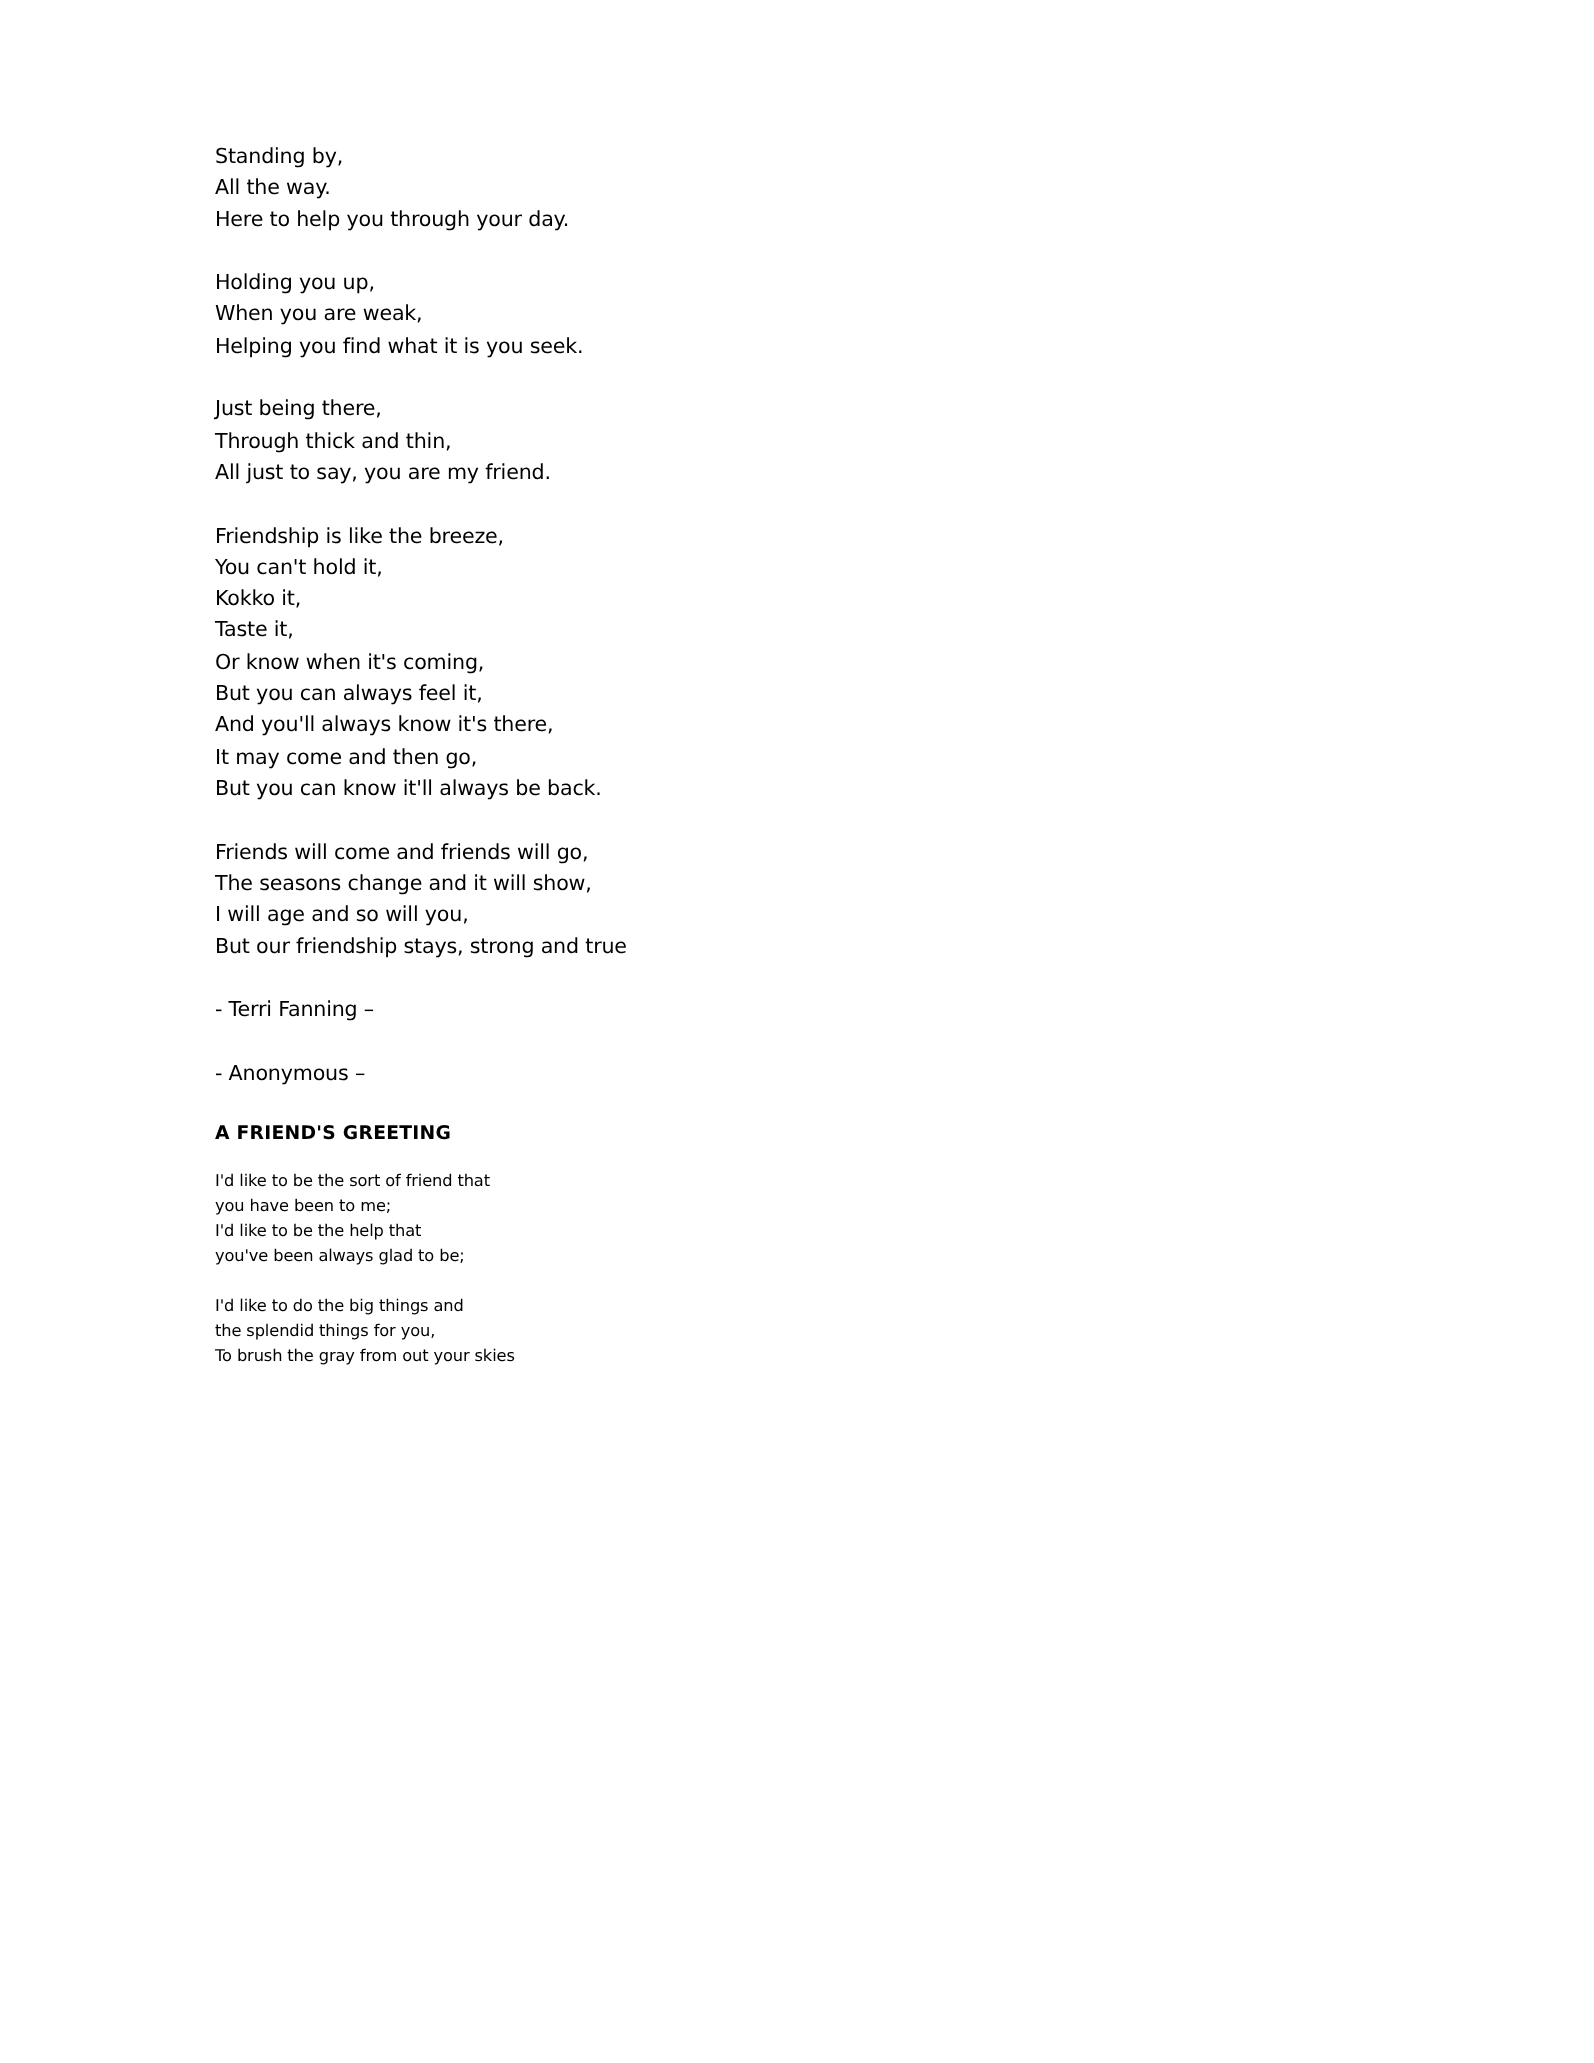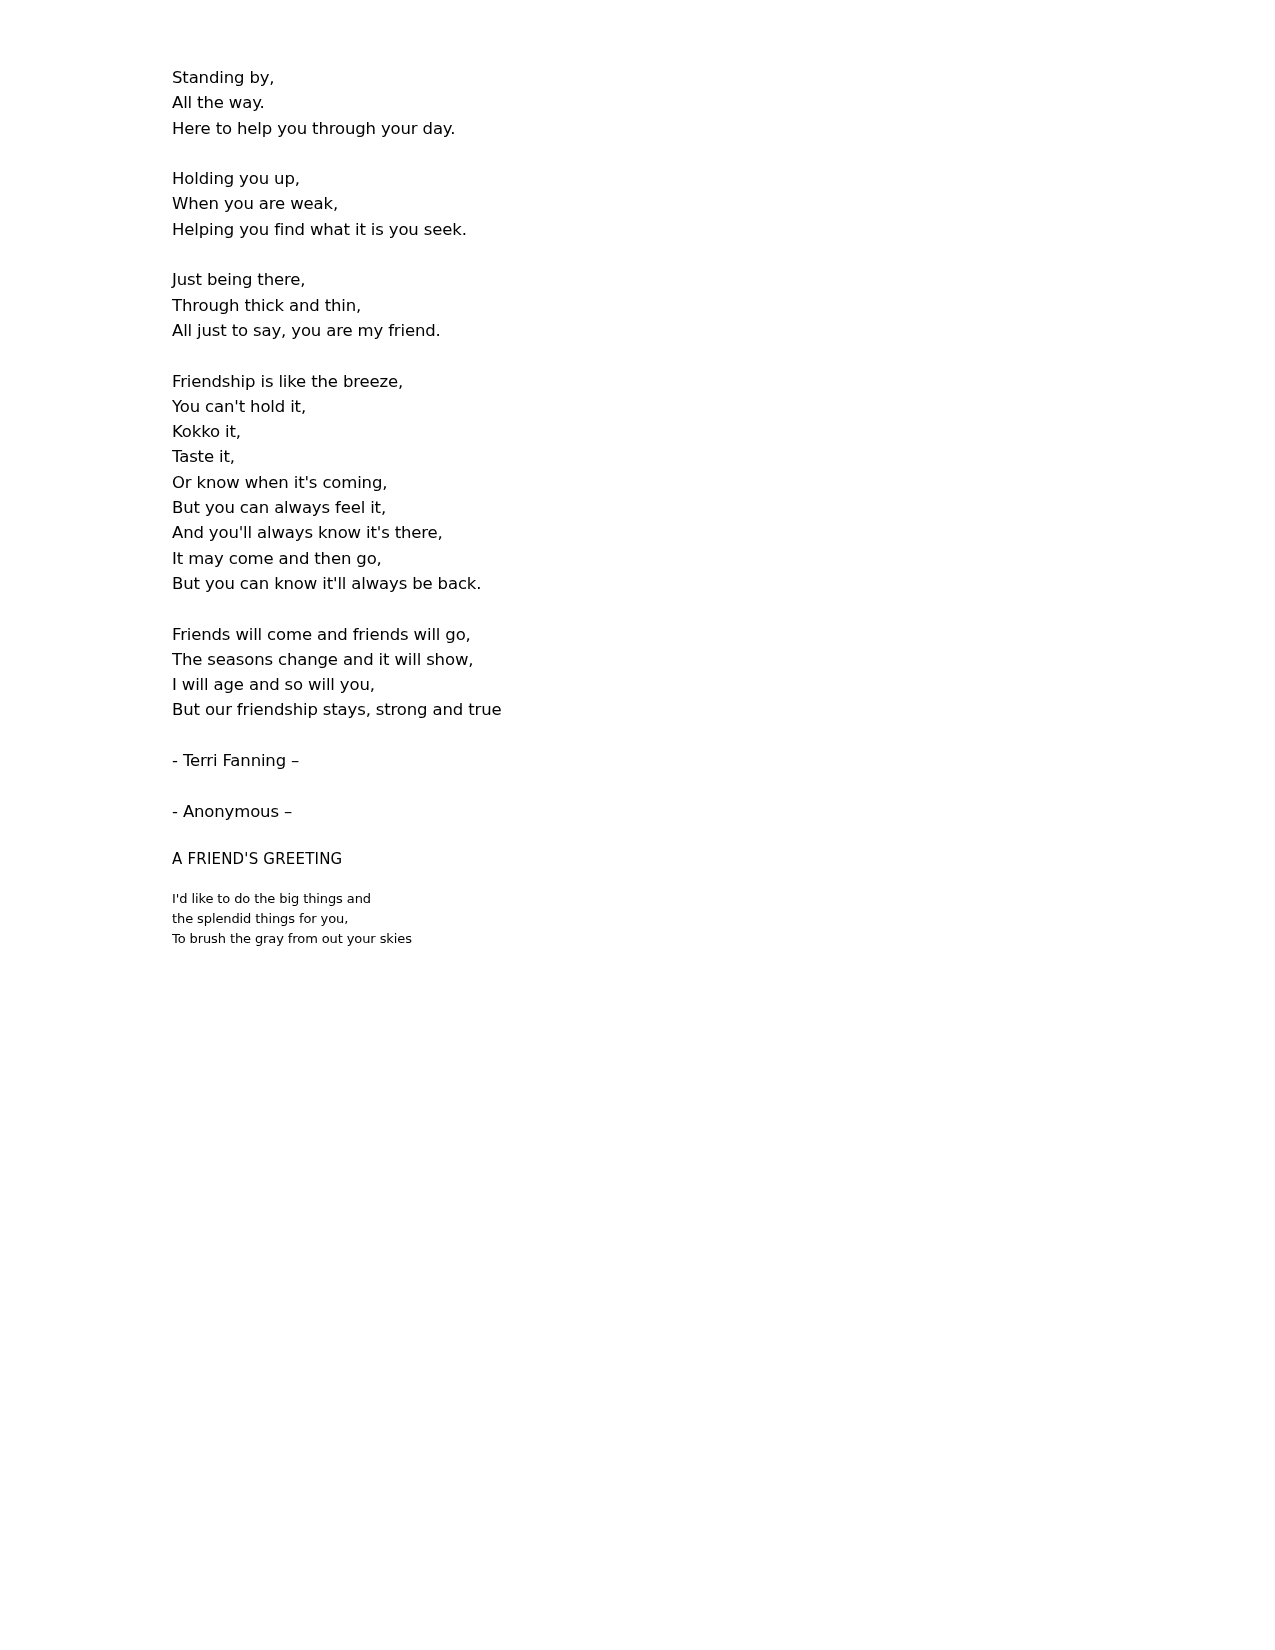--- a/index.html
+++ b/index.html
@@ -14,36 +14,36 @@
     color: #000000;
     overflow: hidden;
   }
   .page {
     position: relative;
     width: 1275px;
     height: 1650px;
     background: #ffffff;
   }
   .content {
-    padding: 65px 90px 0 172px;
+    padding: 112px 90px 0 172px;
   }
   
   p.stanza {
     margin: 0 0 25.3px 0;
     font-size: 16.5px;
     line-height: 25.3px;
     letter-spacing: -0.15px;
     white-space: nowrap;
   }
   
   h2.greeting-heading {
     margin: 17px 0 20px 0;
     font-size: 15px;
     line-height: 20px;
-    font-weight: normal;
+    font-weight: bold;
     letter-spacing: 0.2px;
   }
   
   p.stanza-small {
     margin: 0 0 20px 0;
     font-size: 13px;
     line-height: 20px;
     letter-spacing: -0.1px;
     white-space: nowrap;
   }
@@ -57,16 +57,17 @@
         <p class="stanza"><span>Standing by,</span><br><span>All the way.</span><br><span>Here to help you through your day.</span></p>
         <p class="stanza"><span>Holding you up,</span><br><span>When you are weak,</span><br><span>Helping you find what it is you seek.</span></p>
         <p class="stanza"><span>Just being there,</span><br><span>Through thick and thin,</span><br><span>All just to say, you are my friend.</span></p>
         <p class="stanza"><span>Friendship is like the breeze,</span><br><span>You can't hold it,</span><br><span>Kokko it,</span><br><span>Taste it,</span><br><span>Or know when it's coming,</span><br><span>But you can always feel it,</span><br><span>And you'll always know it's there,</span><br><span>It may come and then go,</span><br><span>But you can know it'll always be back.</span></p>
         <p class="stanza"><span>Friends will come and friends will go,</span><br><span>The seasons change and it will show,</span><br><span>I will age and so will you,</span><br><span>But our friendship stays, strong and true</span></p>
         <p class="stanza attribution">- Terri Fanning –</p>
         <p class="stanza attribution">- Anonymous –</p>
       </section>
     <h2 class="greeting-heading">A FRIEND'S GREETING</h2>
     <section id="greeting-root">
+        <p class="stanza-small"><span>I'd like to be the sort of friend that</span><br><span>you have been to me;</span><br><span>I'd like to be the help that</span><br><span>you've been always glad to be;</span></p>
         <p class="stanza-small"><span>I'd like to do the big things and</span><br><span>the splendid things for you,</span><br><span>To brush the gray from out your skies</span></p>
       </section>
   </main>
 </div>
 
 </body></html>

